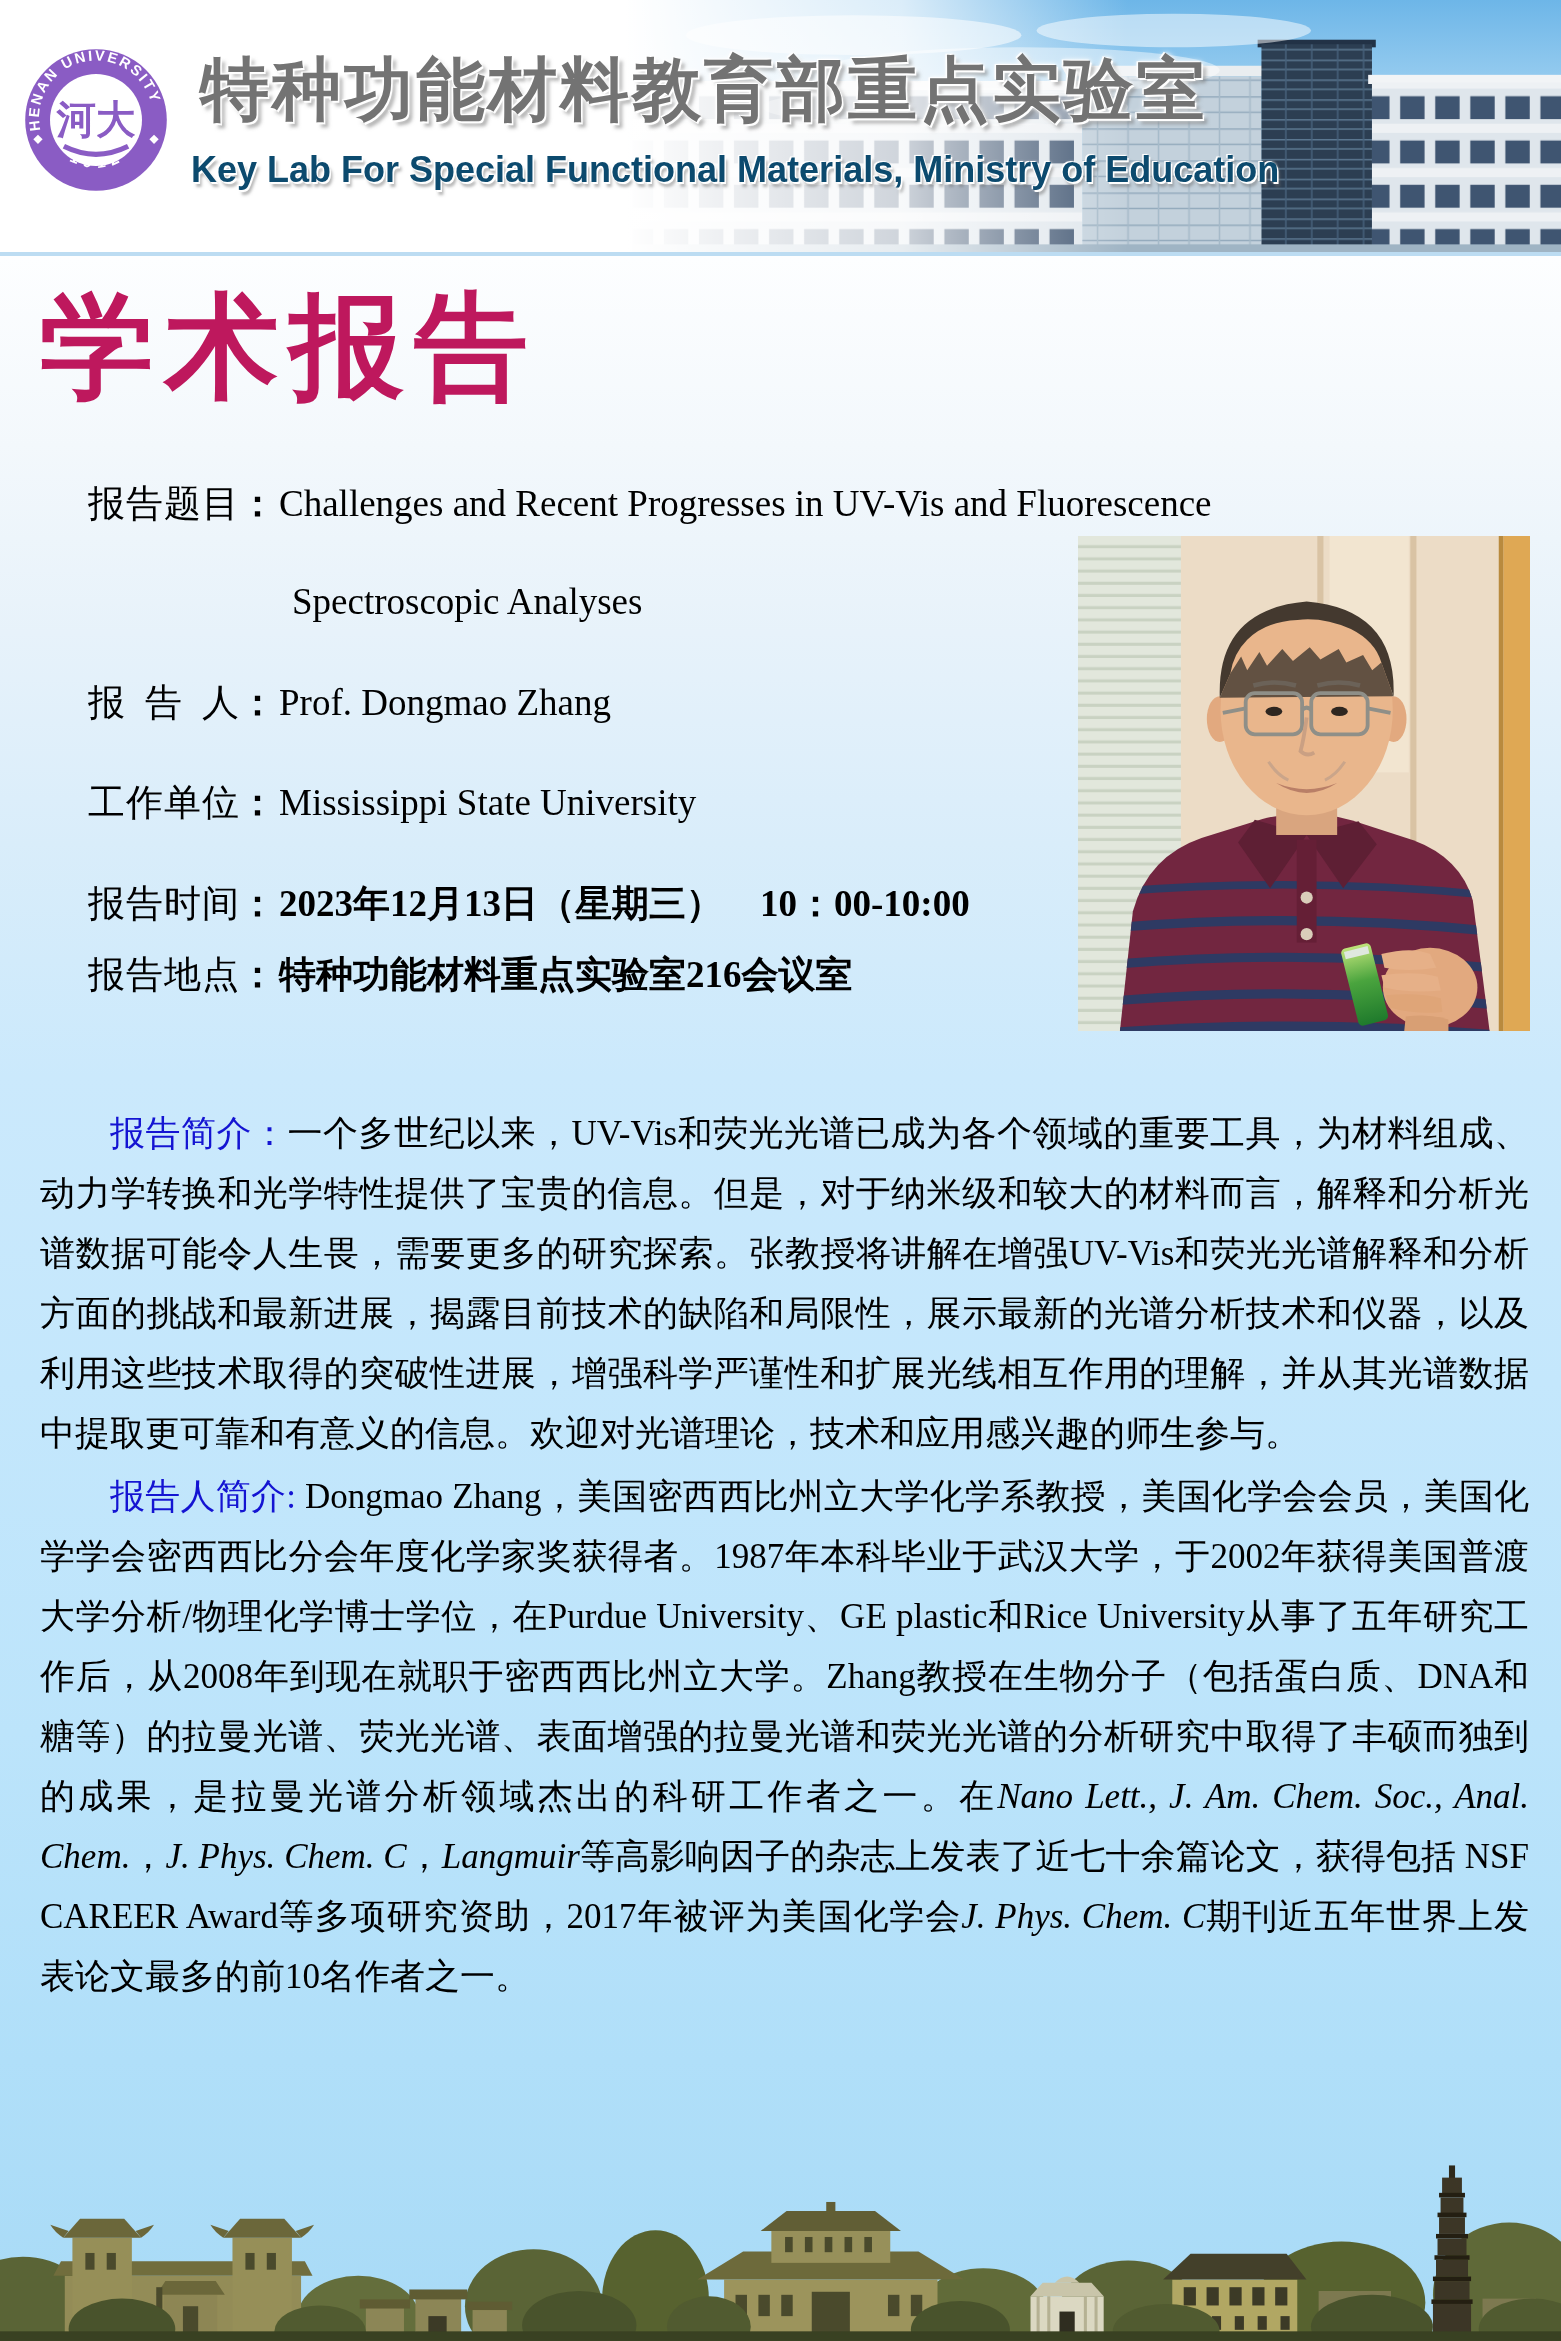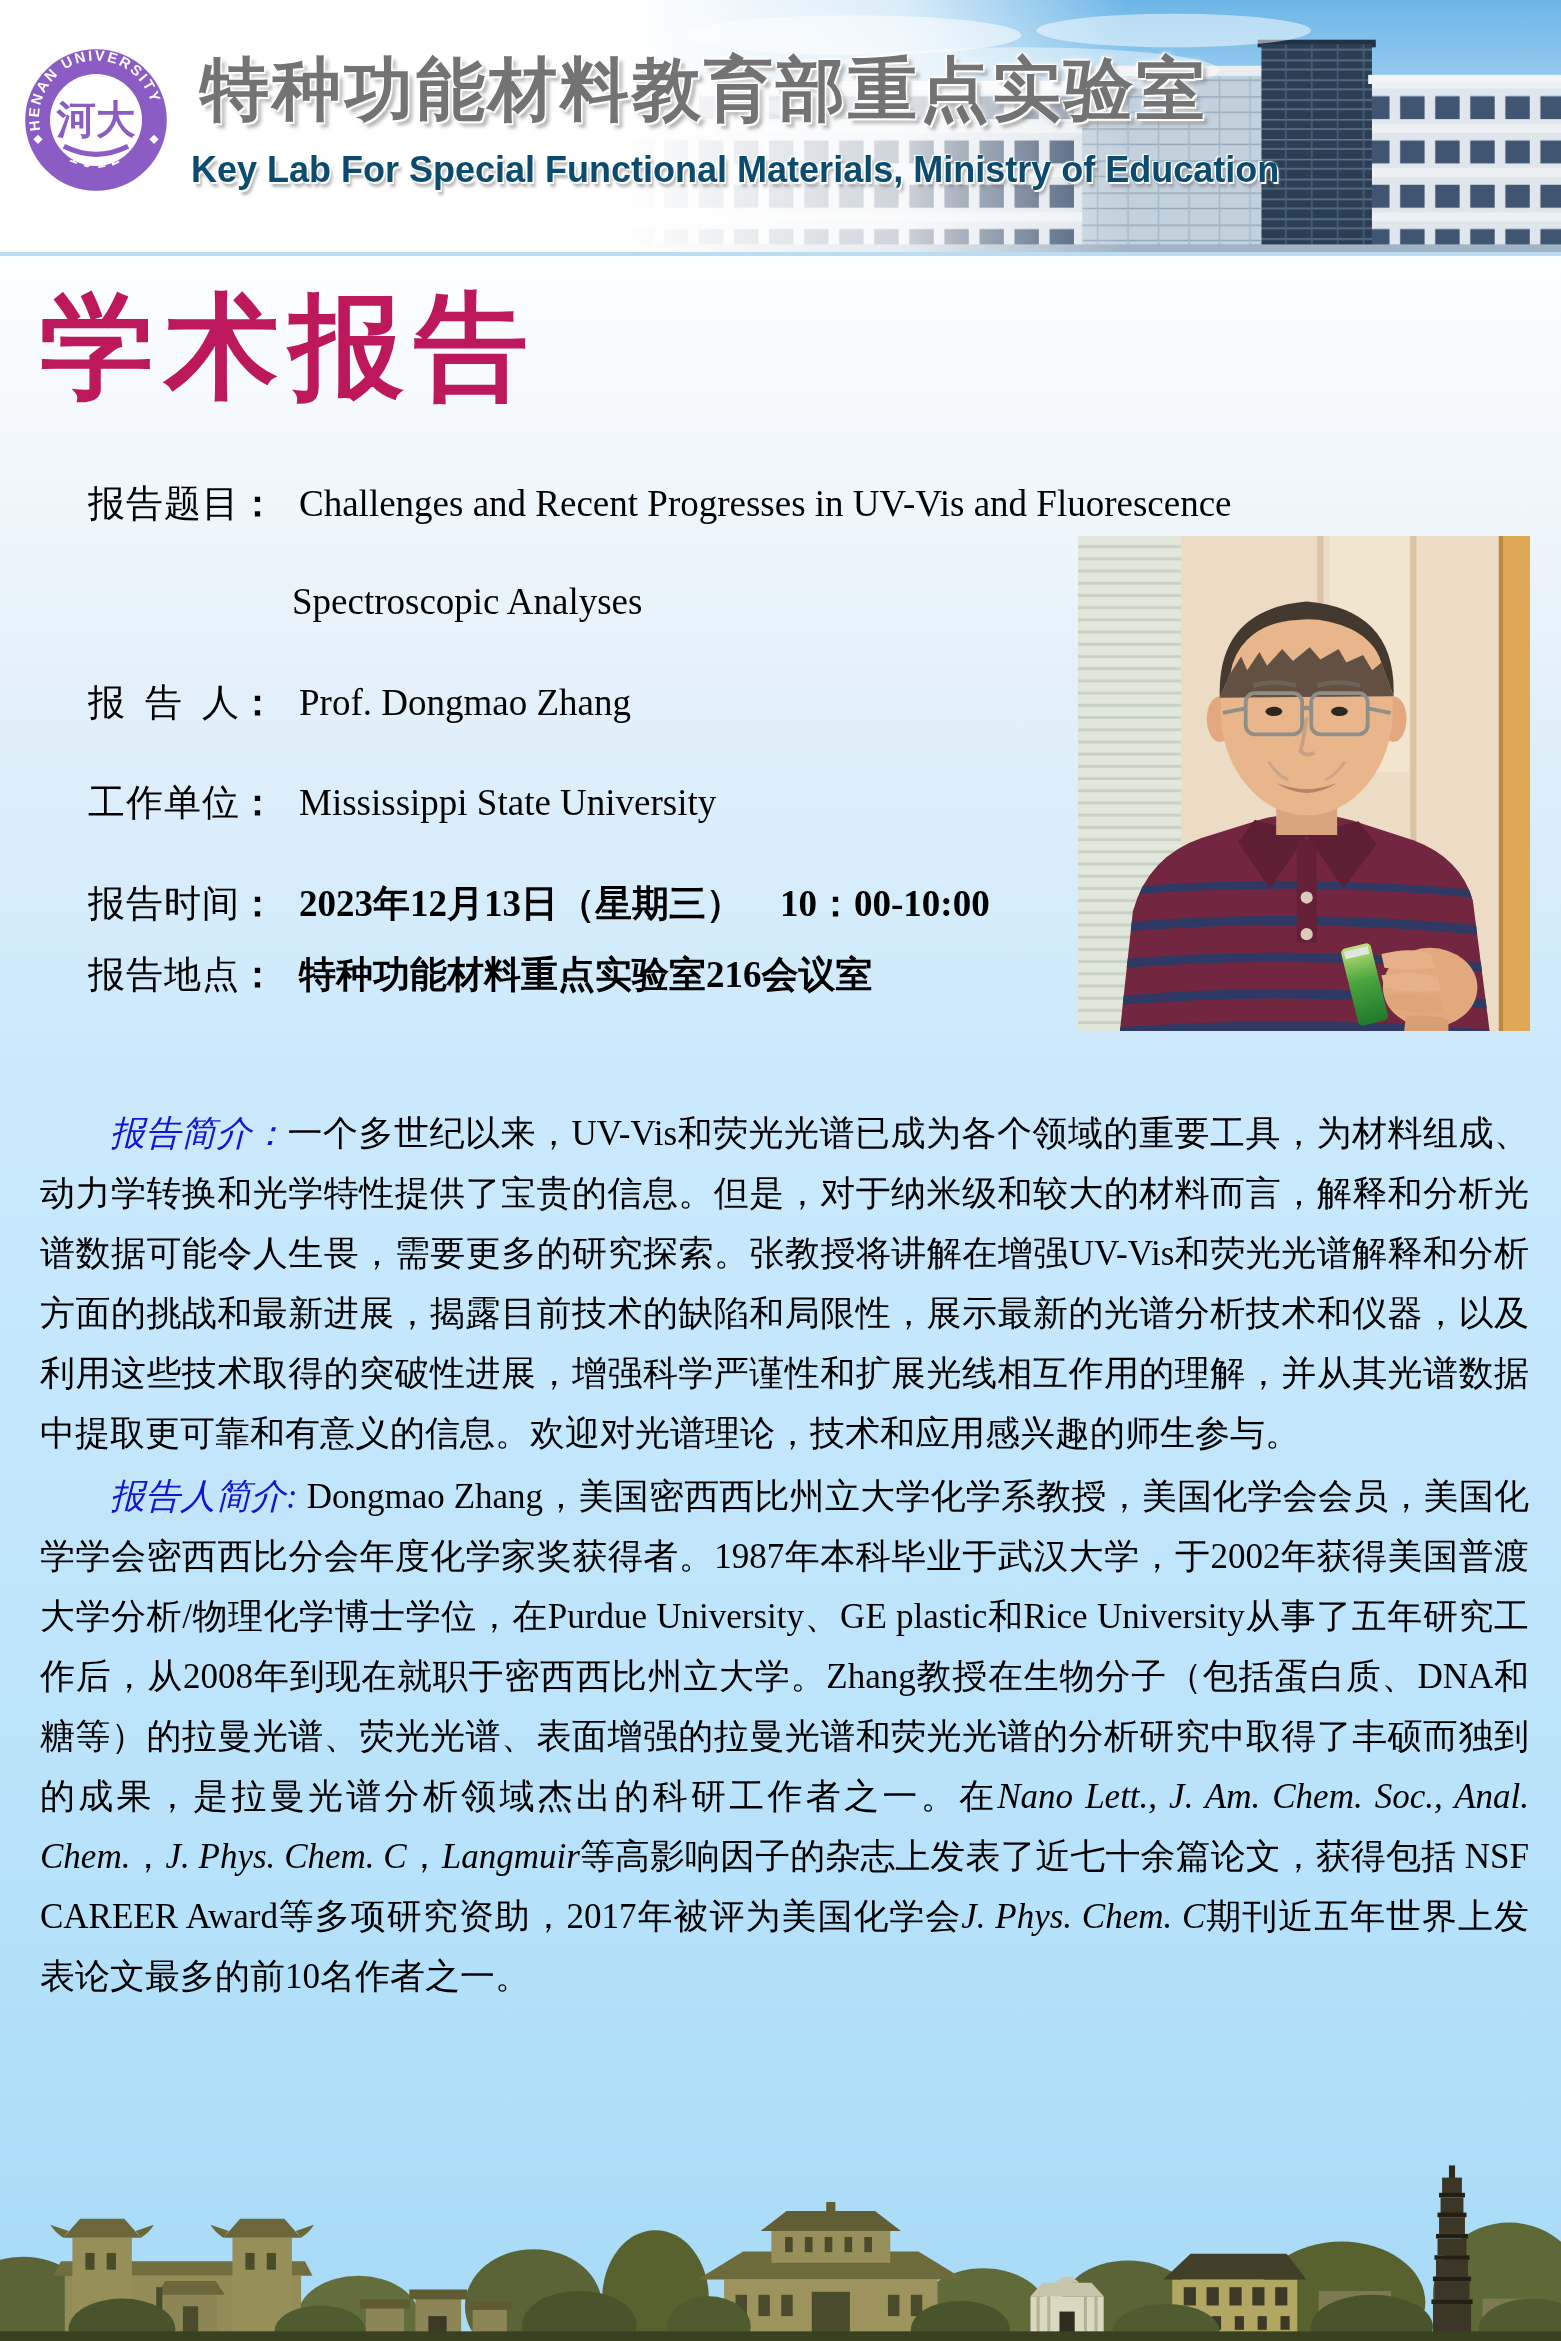--- a/index.html
+++ b/index.html
@@ -24,35 +24,35 @@
   }
   
   .poster-title{
     position:absolute;left:40px;top:271px;font-size:114px;font-weight:900;color:#be185d;
     letter-spacing:10.7px;white-space:nowrap;
   }
   
   .info-row{position:absolute;left:88px;white-space:nowrap;font-size:37px;color:#000;}
   .info-label{display:inline-block;width:151px;text-align:justify;text-align-last:justify;font-weight:normal;vertical-align:baseline;}
   .info-colon{font-weight:bold;}
-  .info-value{font-family:"Liberation Serif","DejaVu Serif",serif,sans-serif;margin-left:23px;}
+  .info-value{font-family:"Liberation Serif","DejaVu Serif",serif,sans-serif;margin-left:3px;}
   .info-value.cjk{font-family:"Liberation Serif",sans-serif;}
   .bv{font-weight:bold;}
   .title-line2{position:absolute;left:292px;top:580px;font-size:37px;font-family:"Liberation Serif","DejaVu Serif",serif;color:#000;text-align:center;}
   
   .photo{position:absolute;left:1078px;top:536px;width:452px;height:495px;}
   
   .paras{position:absolute;left:40px;top:1104px;width:1489px;}
   .para{
     margin:0;font-size:35px;line-height:60px;color:#000;text-align:justify;text-indent:2em;
     font-family:"Liberation Serif",sans-serif;
   }
   .para.bio{margin-top:3px;}
   .para.recruit{margin-top:-10px;}
-  .plabel{color:#1414d2;font-style:italic;}
+  .plabel{color:#1414d2;}
   .jrnl{font-style:italic;font-family:"Liberation Serif","DejaVu Serif",serif;}
   
   .footer{position:absolute;left:0;top:2135px;width:1561px;height:207px;pointer-events:none;}
 </style>
 </head>
 <body>
 
 <div class="header">
 
   <svg class="header-sky" viewBox="0 0 1228 330" preserveAspectRatio="none">

